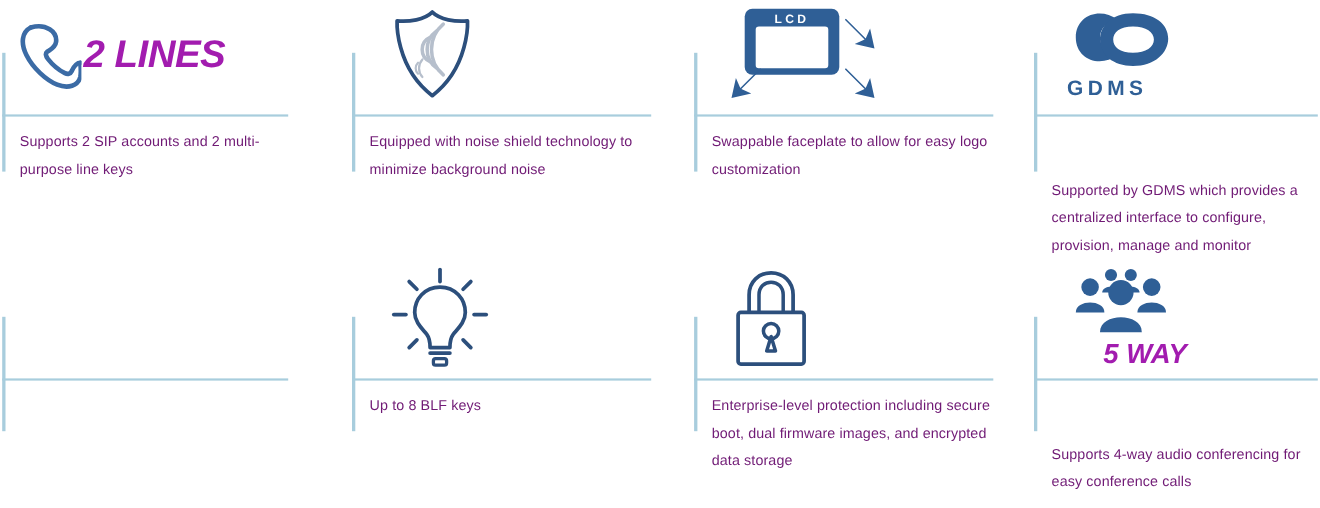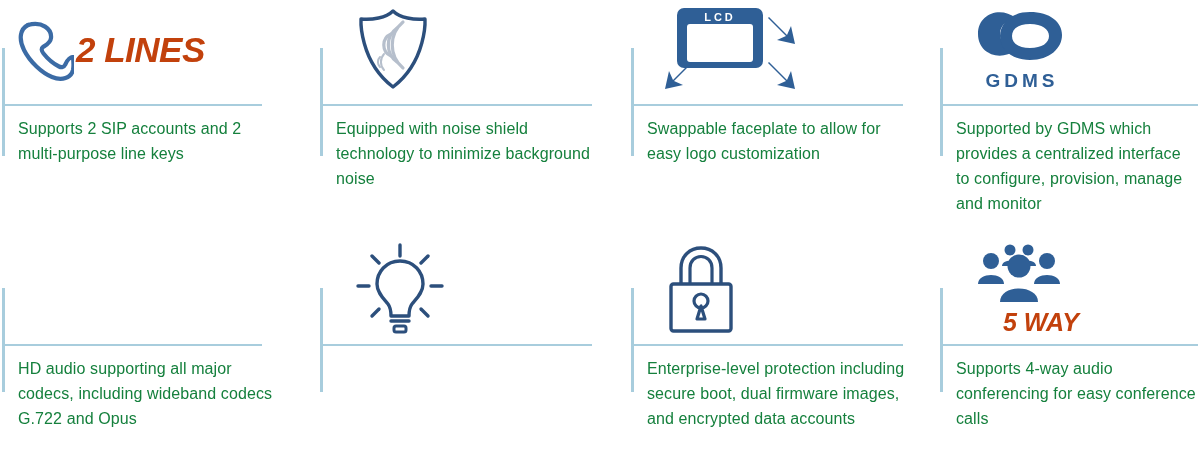--- a/index.html
+++ b/index.html
@@ -37,39 +37,39 @@
 
   .iconwrap{
     position:absolute;left:18px;top:0;
     width:250px;height:100px;
     display:flex;align-items:center;justify-content:flex-start;
   }
 
   .desc{
     position:absolute;left:18px;top:116px;
     width:262px;
-    color:#15803d;
-    font-size:16px;
+    color:#701a75;
+    font-size:13px;
     line-height:25px;
     letter-spacing:.1px;
   }
   .cell.c2 .desc{width:268px;}
   .cell.c3 .desc{width:262px;}
-  .cell.c4 .desc{width:242px;}
+  .cell.c4 .desc{width:242px;margin-top:44px;}
 
   
   .lbl-bold{
     font-weight:bold;font-style:italic;
-    color:#c2410c;letter-spacing:-0.5px;
+    color:#a21caf;letter-spacing:-0.5px;
   }
   .gdms-word{
     font-size:19px;font-weight:bold;color:#2f5f96;
     letter-spacing:4px;margin-top:-4px;
   }
-  .stack{display:flex;flex-direction:column;align-items:center;}
+  .stack{display:flex;flex-direction:column;}
   .row-ic{display:flex;align-items:center;gap:6px;}
 </style>
 </head>
 <body>
 
 <div class="grid">
 
   <div class="cell c1 r1">
     <div class="vrule"></div>
     <div class="hrule"></div>
@@ -136,21 +136,20 @@
         </svg>
         <span class="gdms-word">GDMS</span>
       </div>
     </div>
     <div class="desc">Supported by GDMS which provides a centralized interface to configure, provision, manage and monitor</div>
   </div>
 
   <div class="cell c1 r2">
     <div class="vrule"></div>
     <div class="hrule"></div>
-    <div class="desc">HD audio supporting all major codecs, including wideband codecs G.722 and Opus</div>
   </div>
 
   <div class="cell c2 r2">
     <div class="vrule"></div>
     <div class="hrule"></div>
     <div class="iconwrap">
       <svg width="100" height="94" viewBox="0 0 100 94" style="margin-left:14px;">
         <g stroke="#2c4f7c" stroke-width="3.4" stroke-linecap="round" fill="none">
           <path d="M50 2 L50 13"></path>
           <path d="M22 13 L29 20"></path>
@@ -159,35 +158,36 @@
           <path d="M92 43 L81 43"></path>
           <path d="M22 73 L29 66"></path>
           <path d="M78 73 L71 66"></path>
         </g>
         <path d="M50 18 C36 18 27 29 27 41 C27 50 34 56 38 61 C41 65 41 70 41 73 L59 73
                  C59 70 59 65 62 61 C66 56 73 50 73 41 C73 29 64 18 50 18 Z" fill="none" stroke="#2c4f7c" stroke-width="3.4" stroke-linejoin="round"></path>
         <path d="M41 78 L59 78" stroke="#2c4f7c" stroke-width="3.4" stroke-linecap="round"></path>
         <rect x="44" y="83" width="12" height="6" rx="2" fill="none" stroke="#2c4f7c" stroke-width="3"></rect>
       </svg>
     </div>
+    <div class="desc">Up to 8 BLF keys</div>
   </div>
 
   <div class="cell c3 r2">
     <div class="vrule"></div>
     <div class="hrule"></div>
     <div class="iconwrap">
       <svg width="76" height="92" viewBox="0 0 76 92" style="margin-left:16px;">
         <path d="M18 40 L18 24 C18 12 27 4 38 4 C49 4 58 12 58 24 L58 40" fill="none" stroke="#2c4f7c" stroke-width="3.4" stroke-linejoin="round"></path>
         <path d="M27 40 L27 24 C27 17 32 12.5 38 12.5 C44 12.5 49 17 49 24 L49 40" fill="none" stroke="#2c4f7c" stroke-width="3.2" stroke-linejoin="round"></path>
         <rect x="8" y="40" width="60" height="47" rx="2.5" fill="none" stroke="#2c4f7c" stroke-width="3.4"></rect>
         <circle cx="38" cy="57" r="7" fill="none" stroke="#2c4f7c" stroke-width="3.2"></circle>
         <path d="M38 62 L34 75 L42 75 Z" fill="none" stroke="#2c4f7c" stroke-width="3.2" stroke-linejoin="round"></path>
       </svg>
     </div>
-    <div class="desc">Enterprise-level protection including secure boot, dual firmware images, and encrypted data accounts</div>
+    <div class="desc">Enterprise-level protection including secure boot, dual firmware images, and encrypted data storage</div>
   </div>
 
   <div class="cell c4 r2">
     <div class="vrule"></div>
     <div class="hrule"></div>
     <div class="iconwrap">
       <div class="stack" style="margin-left:18px;align-items:flex-start;">
         <svg width="96" height="62" viewBox="0 0 96 62">
           <g fill="#2f5f96">
             <circle cx="36" cy="6" r="5.5"></circle>

